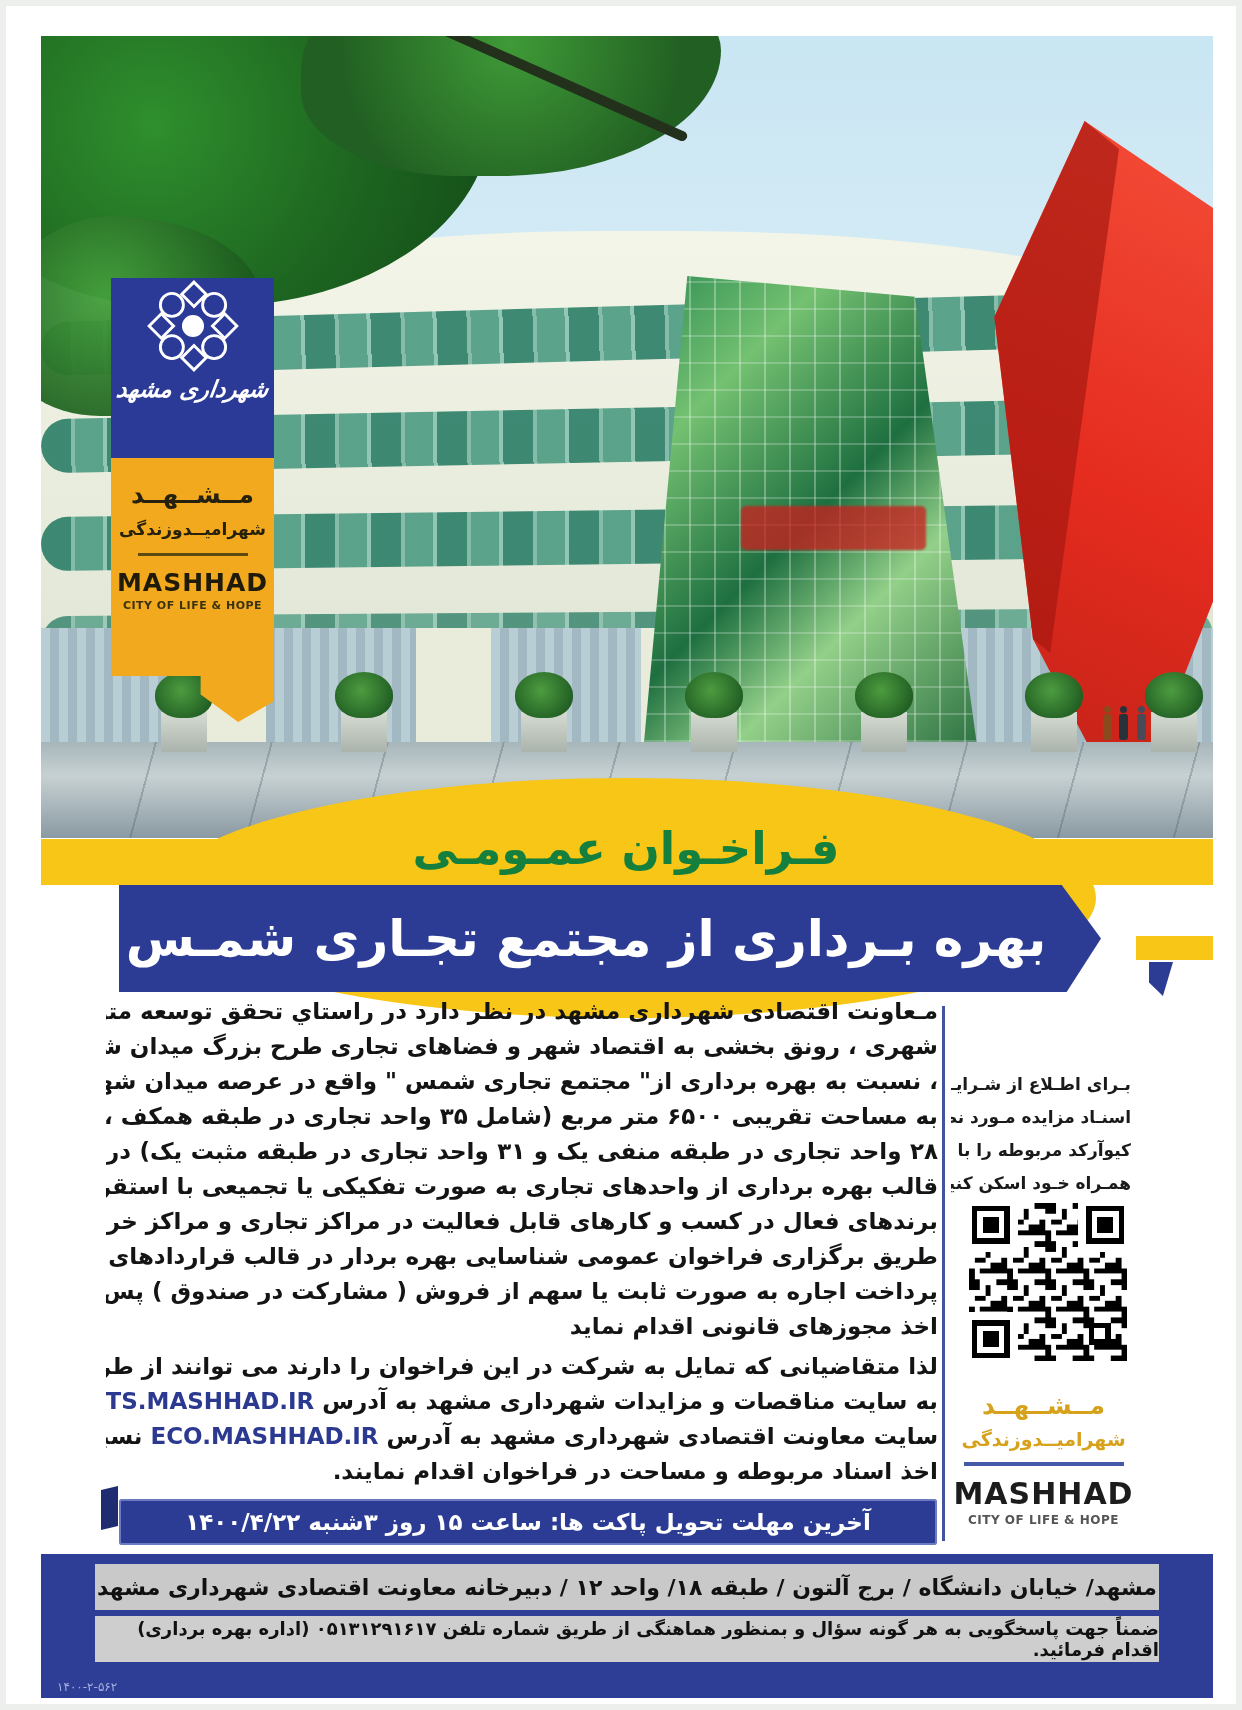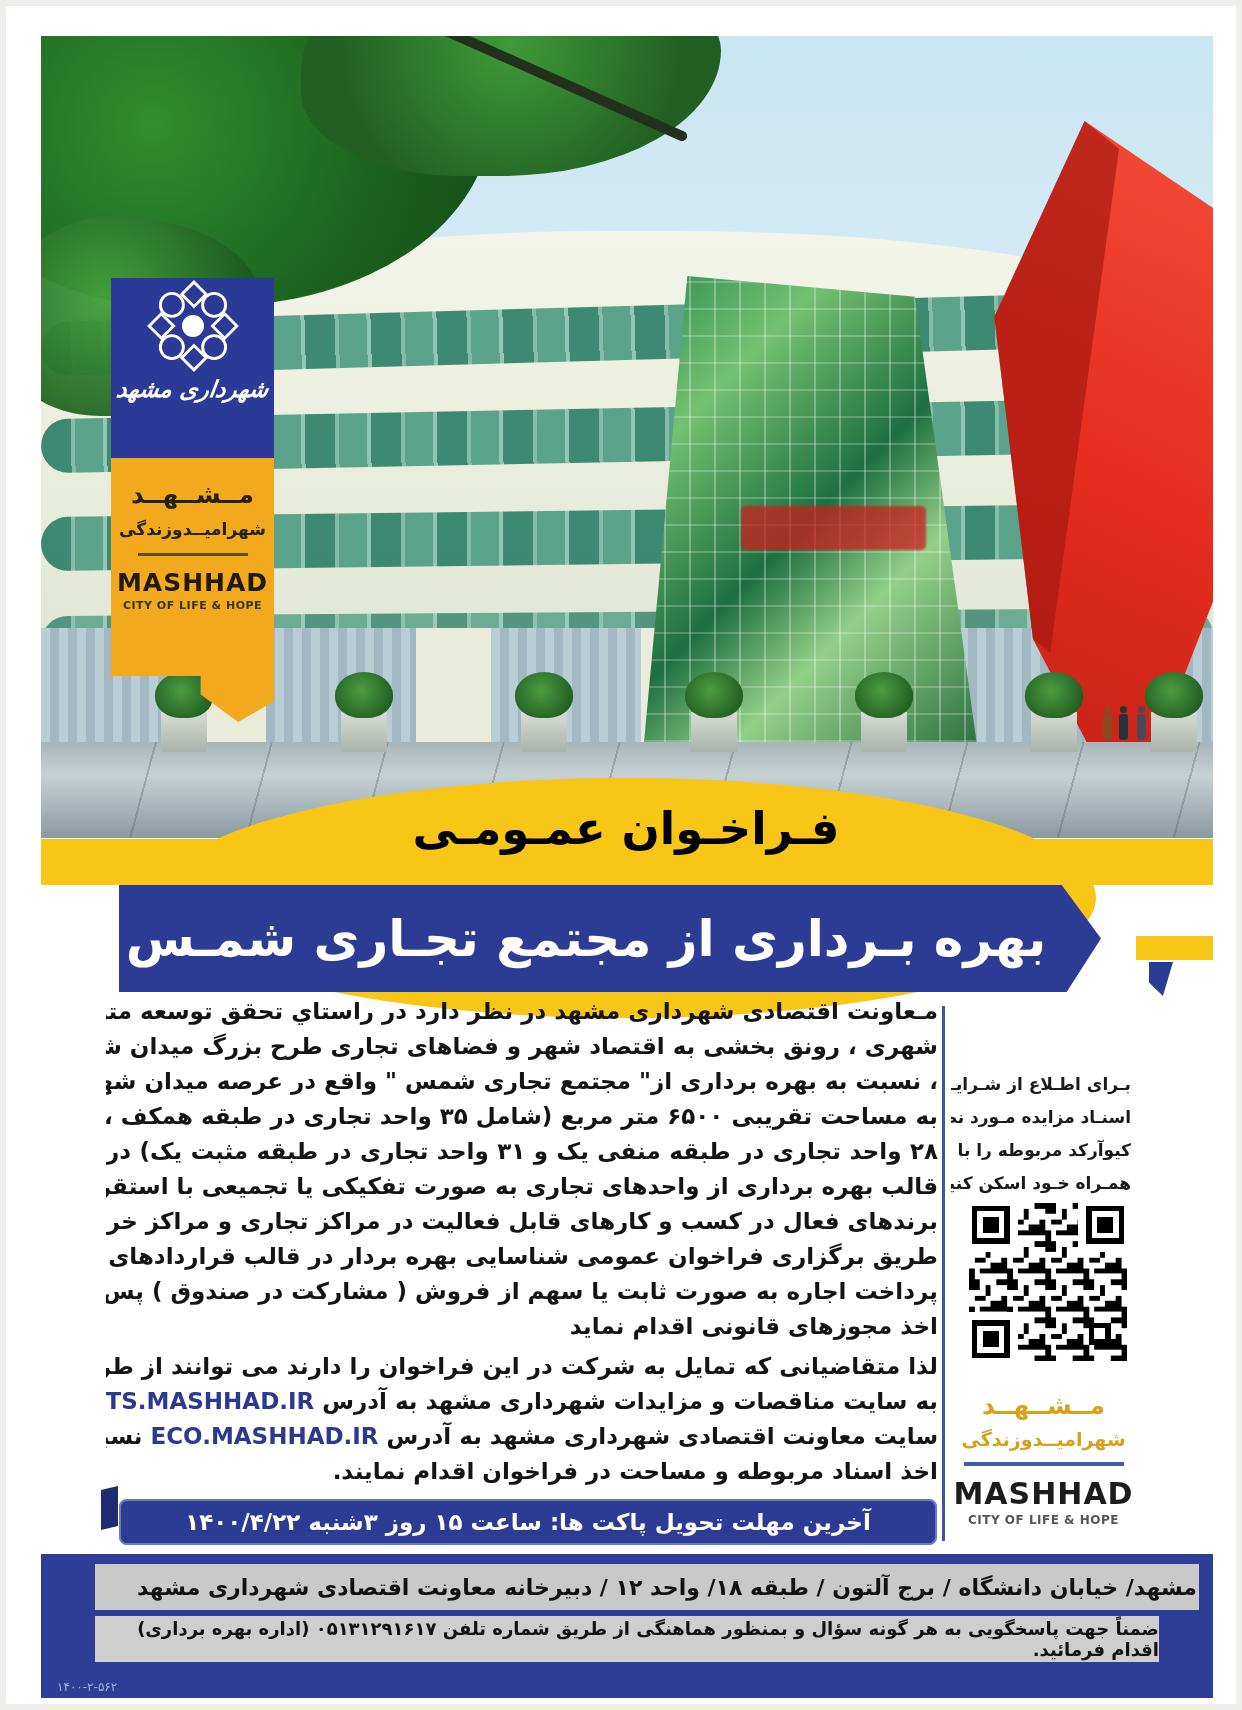--- a/index.html
+++ b/index.html
@@ -57,22 +57,22 @@
         padding-top:22px;box-sizing:border-box;}
   .logo-tail{width:163px;height:46px;background:#f2a91d;clip-path:polygon(55% 0,100% 0,100% 55%,78% 100%,55% 40%);}
   .ly-city{font-size:25px;font-weight:bold;}
   .ly-slogan{font-size:17px;font-weight:bold;margin-top:10px;}
   .ly-rule{width:110px;height:3px;background:#5d4a10;margin:14px auto 12px auto;}
   .ly-en{font-size:25px;font-weight:bold;letter-spacing:1px;color:#1f1b08;}
   .ly-en-sub{font-size:11px;font-weight:bold;color:#3a3210;letter-spacing:.5px;margin-top:2px;}
   
   .dome{position:absolute;left:150px;top:772px;width:940px;height:240px;border-radius:50%;background:#f8c616;}
   .yellow-band{position:absolute;left:35px;top:833px;width:1172px;height:46px;background:#f8c616;}
-  .dome-text{position:absolute;left:200px;top:796px;width:840px;text-align:center;
-        font-size:45px;font-weight:bold;color:#000000;}
+  .dome-text{position:absolute;left:200px;top:816px;width:840px;text-align:center;
+        font-size:45px;font-weight:bold;color:#15803d;}
   .title-banner{position:absolute;left:113px;top:879px;width:982px;height:107px;background:#2c3b94;
         clip-path:polygon(0 0,96% 0,100% 50%,96.5% 100%,0 100%);
         display:flex;align-items:center;justify-content:center;}
   .title-banner span{font-size:50px;font-weight:bold;color:#ffffff;margin-right:48px;}
   .yellow-tab{position:absolute;left:1130px;top:930px;width:77px;height:24px;background:#f8c616;}
   .blue-tail{position:absolute;left:1143px;top:956px;width:24px;height:34px;background:#2c3b94;
         clip-path:polygon(0 0,100% 0,58% 100%,0 60%);}
   
   .main-text{position:absolute;left:100px;top:988px;width:832px;direction:rtl;color:#141414;}
   .main-text .line{white-space:nowrap;overflow:hidden;height:35px;line-height:35px;font-size:23px;font-weight:bold;
@@ -85,29 +85,29 @@
   .sidebar-note .nline{white-space:nowrap;overflow:hidden;height:33px;line-height:33px;font-size:17px;font-weight:bold;
         text-align:justify;text-align-last:justify;}
   .qr{position:absolute;left:963px;top:1197px;width:158px;height:158px;background:#fff;}
   .side-logo{position:absolute;left:945px;top:1385px;width:185px;text-align:center;}
   .sl-city{font-size:25px;font-weight:bold;color:#d7a21b;}
   .sl-slogan{font-size:19px;font-weight:bold;color:#d7a21b;margin-top:8px;}
   .sl-rule{width:160px;height:4px;background:#4459a8;margin:12px auto 10px auto;}
   .sl-en{font-size:30px;font-weight:bold;color:#1c1c1c;letter-spacing:1px;}
   .sl-en-sub{font-size:12px;font-weight:bold;color:#555;letter-spacing:.5px;margin-top:2px;}
   
-  .deadline{position:absolute;left:113px;top:1493px;width:818px;height:46px;background:#2c3b94;border-radius:8px;
+  .deadline{position:absolute;left:113px;top:1493px;width:818px;height:46px;background:#2c3b94;border-radius:3px;
         box-shadow:inset 0 0 0 2px rgba(160,175,230,.55);display:flex;align-items:center;justify-content:center;}
   .deadline span{color:#fff;font-size:23px;font-weight:bold;direction:rtl;}
   .deadline-flag{position:absolute;left:95px;top:1482px;width:17px;height:40px;background:#1f2c72;transform:skewY(-14deg);}
   
   .footer{position:absolute;left:35px;top:1548px;width:1172px;height:144px;background:#2e3d96;}
   .gray-bar{position:absolute;left:54px;width:1064px;height:46px;background:#c9c9c9;color:#111;
         display:flex;align-items:center;justify-content:center;direction:rtl;font-weight:bold;}
-  .gb1{top:10px;font-size:22px;padding-left:40px;}
+  .gb1{top:10px;font-size:22px;}
   .gb2{top:62px;font-size:18px;background:#cecece;}
   .print-code{position:absolute;left:16px;bottom:4px;font-size:12px;color:rgba(185,196,235,.85);direction:rtl;}
 </style>
 </head>
 <body>
 
 <div class="page">
 
   <div class="photo">
     <div class="bldg"></div>

